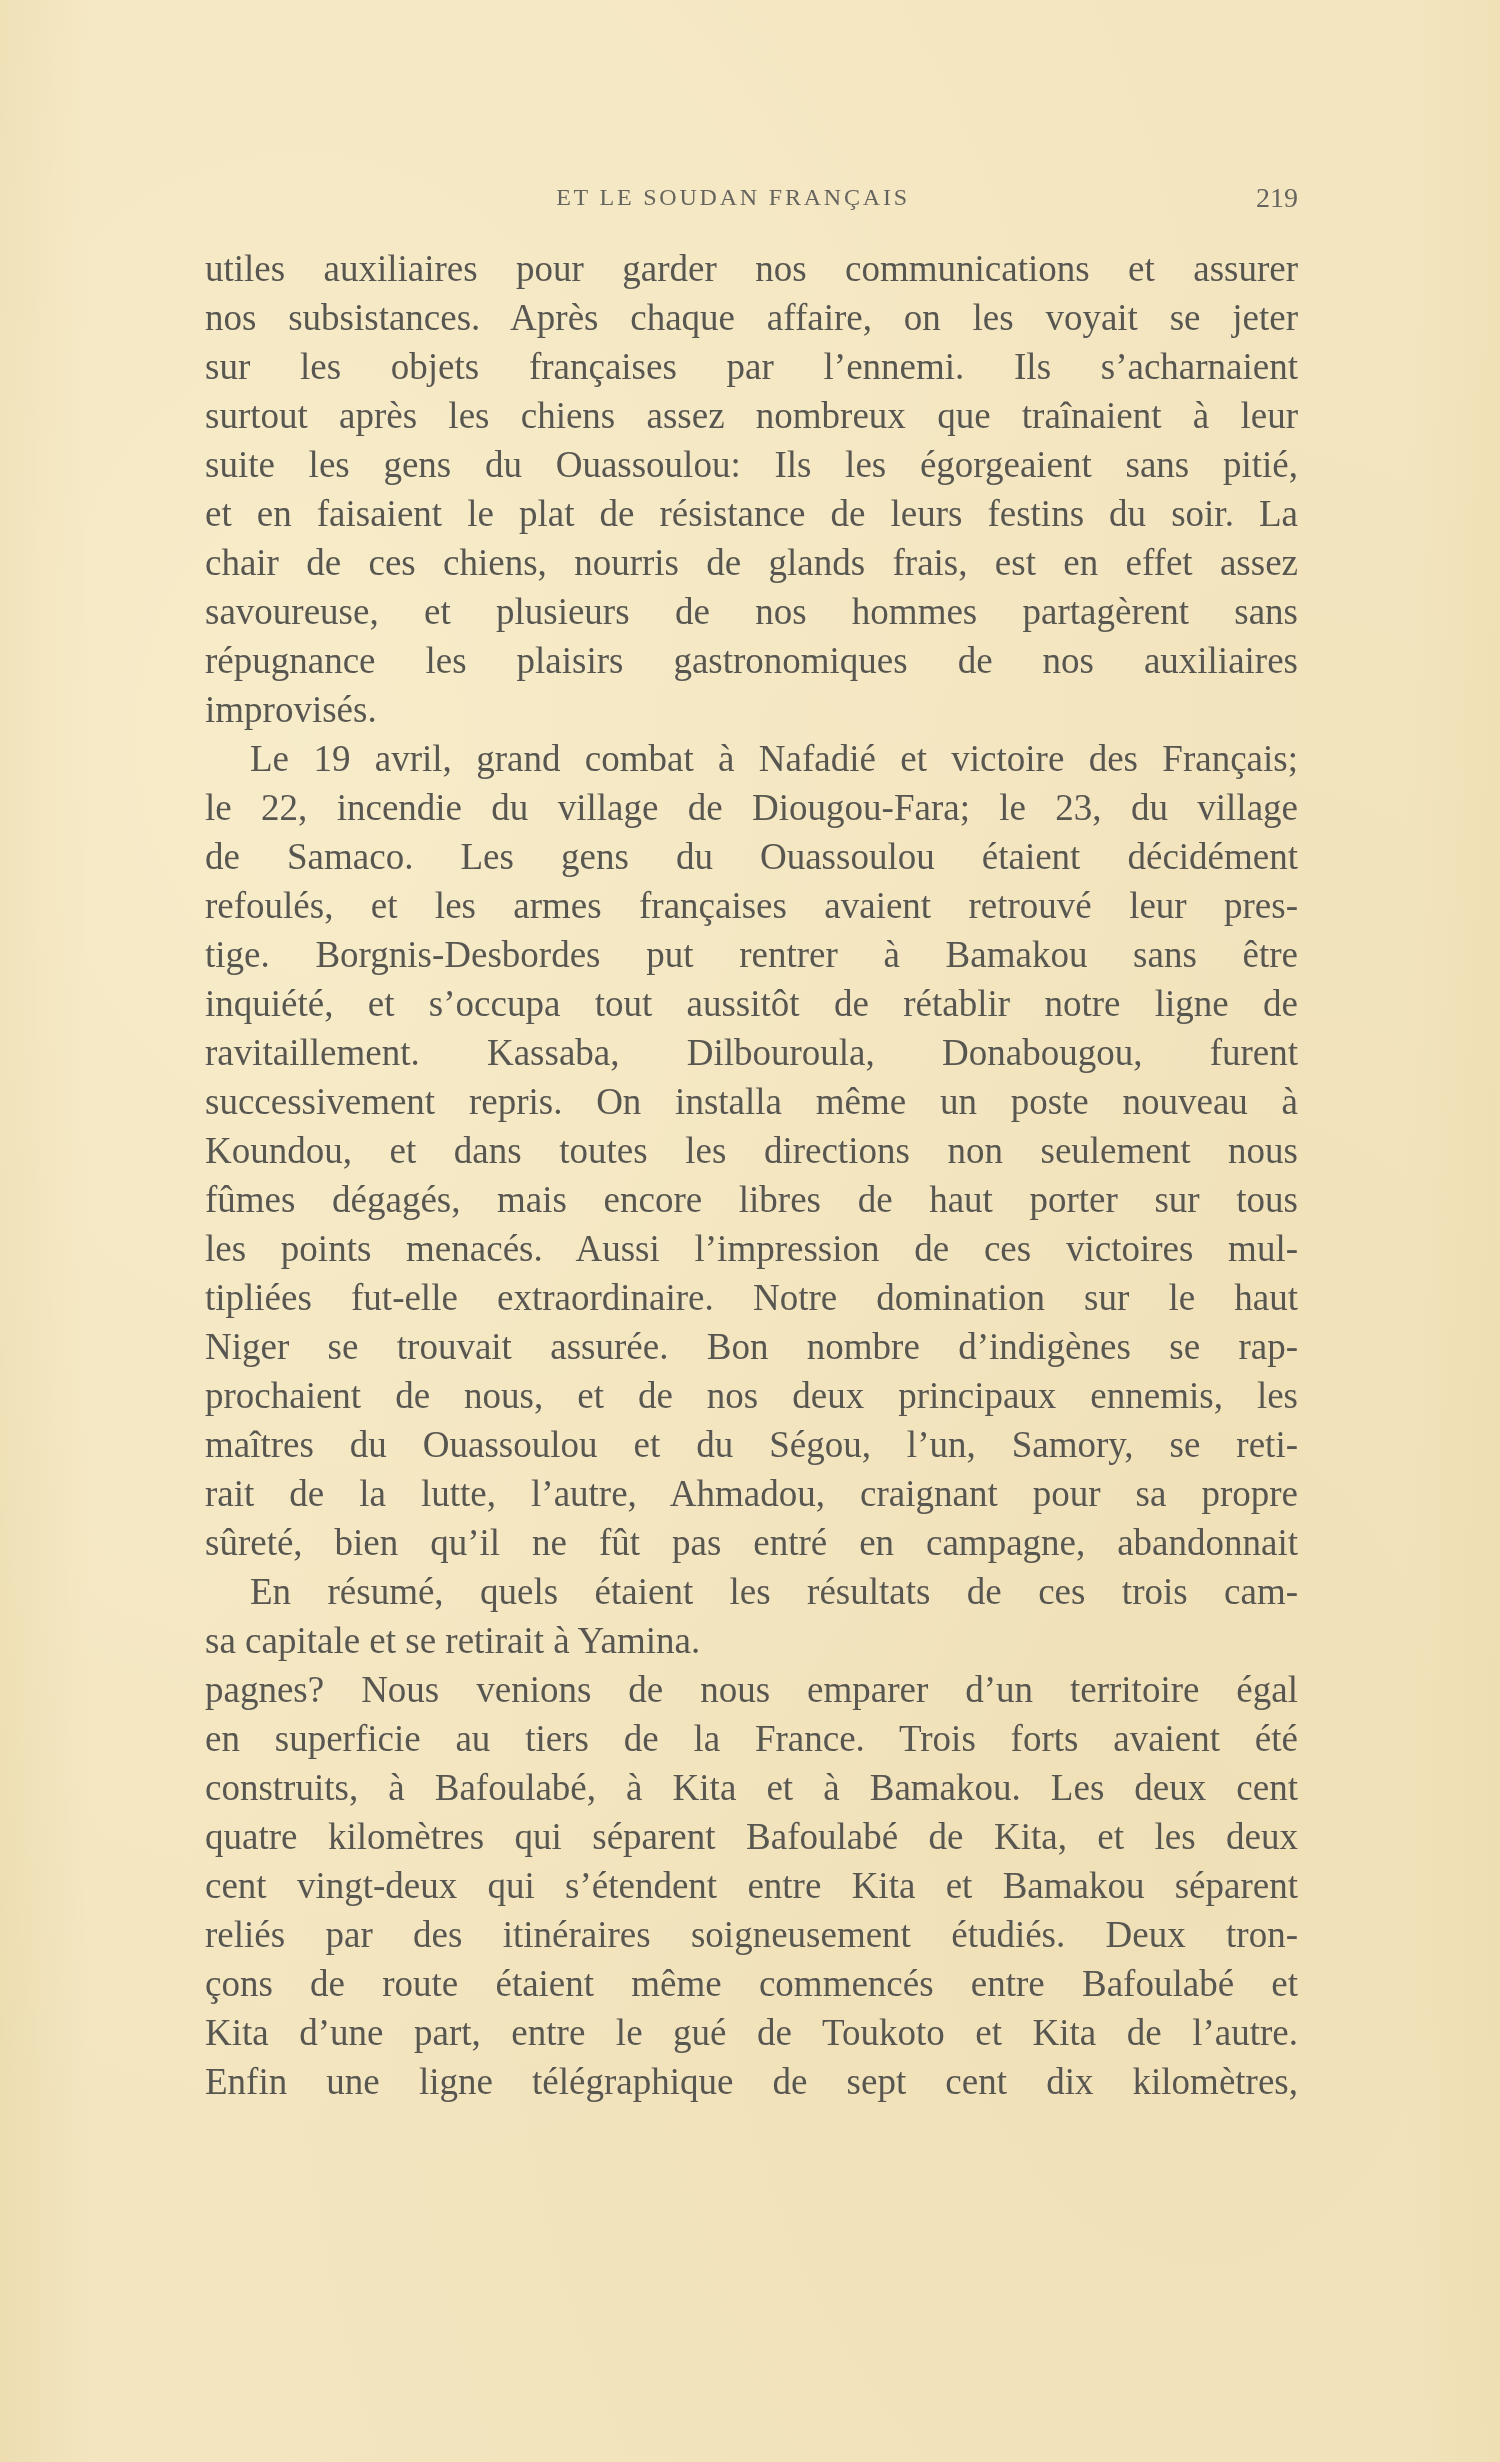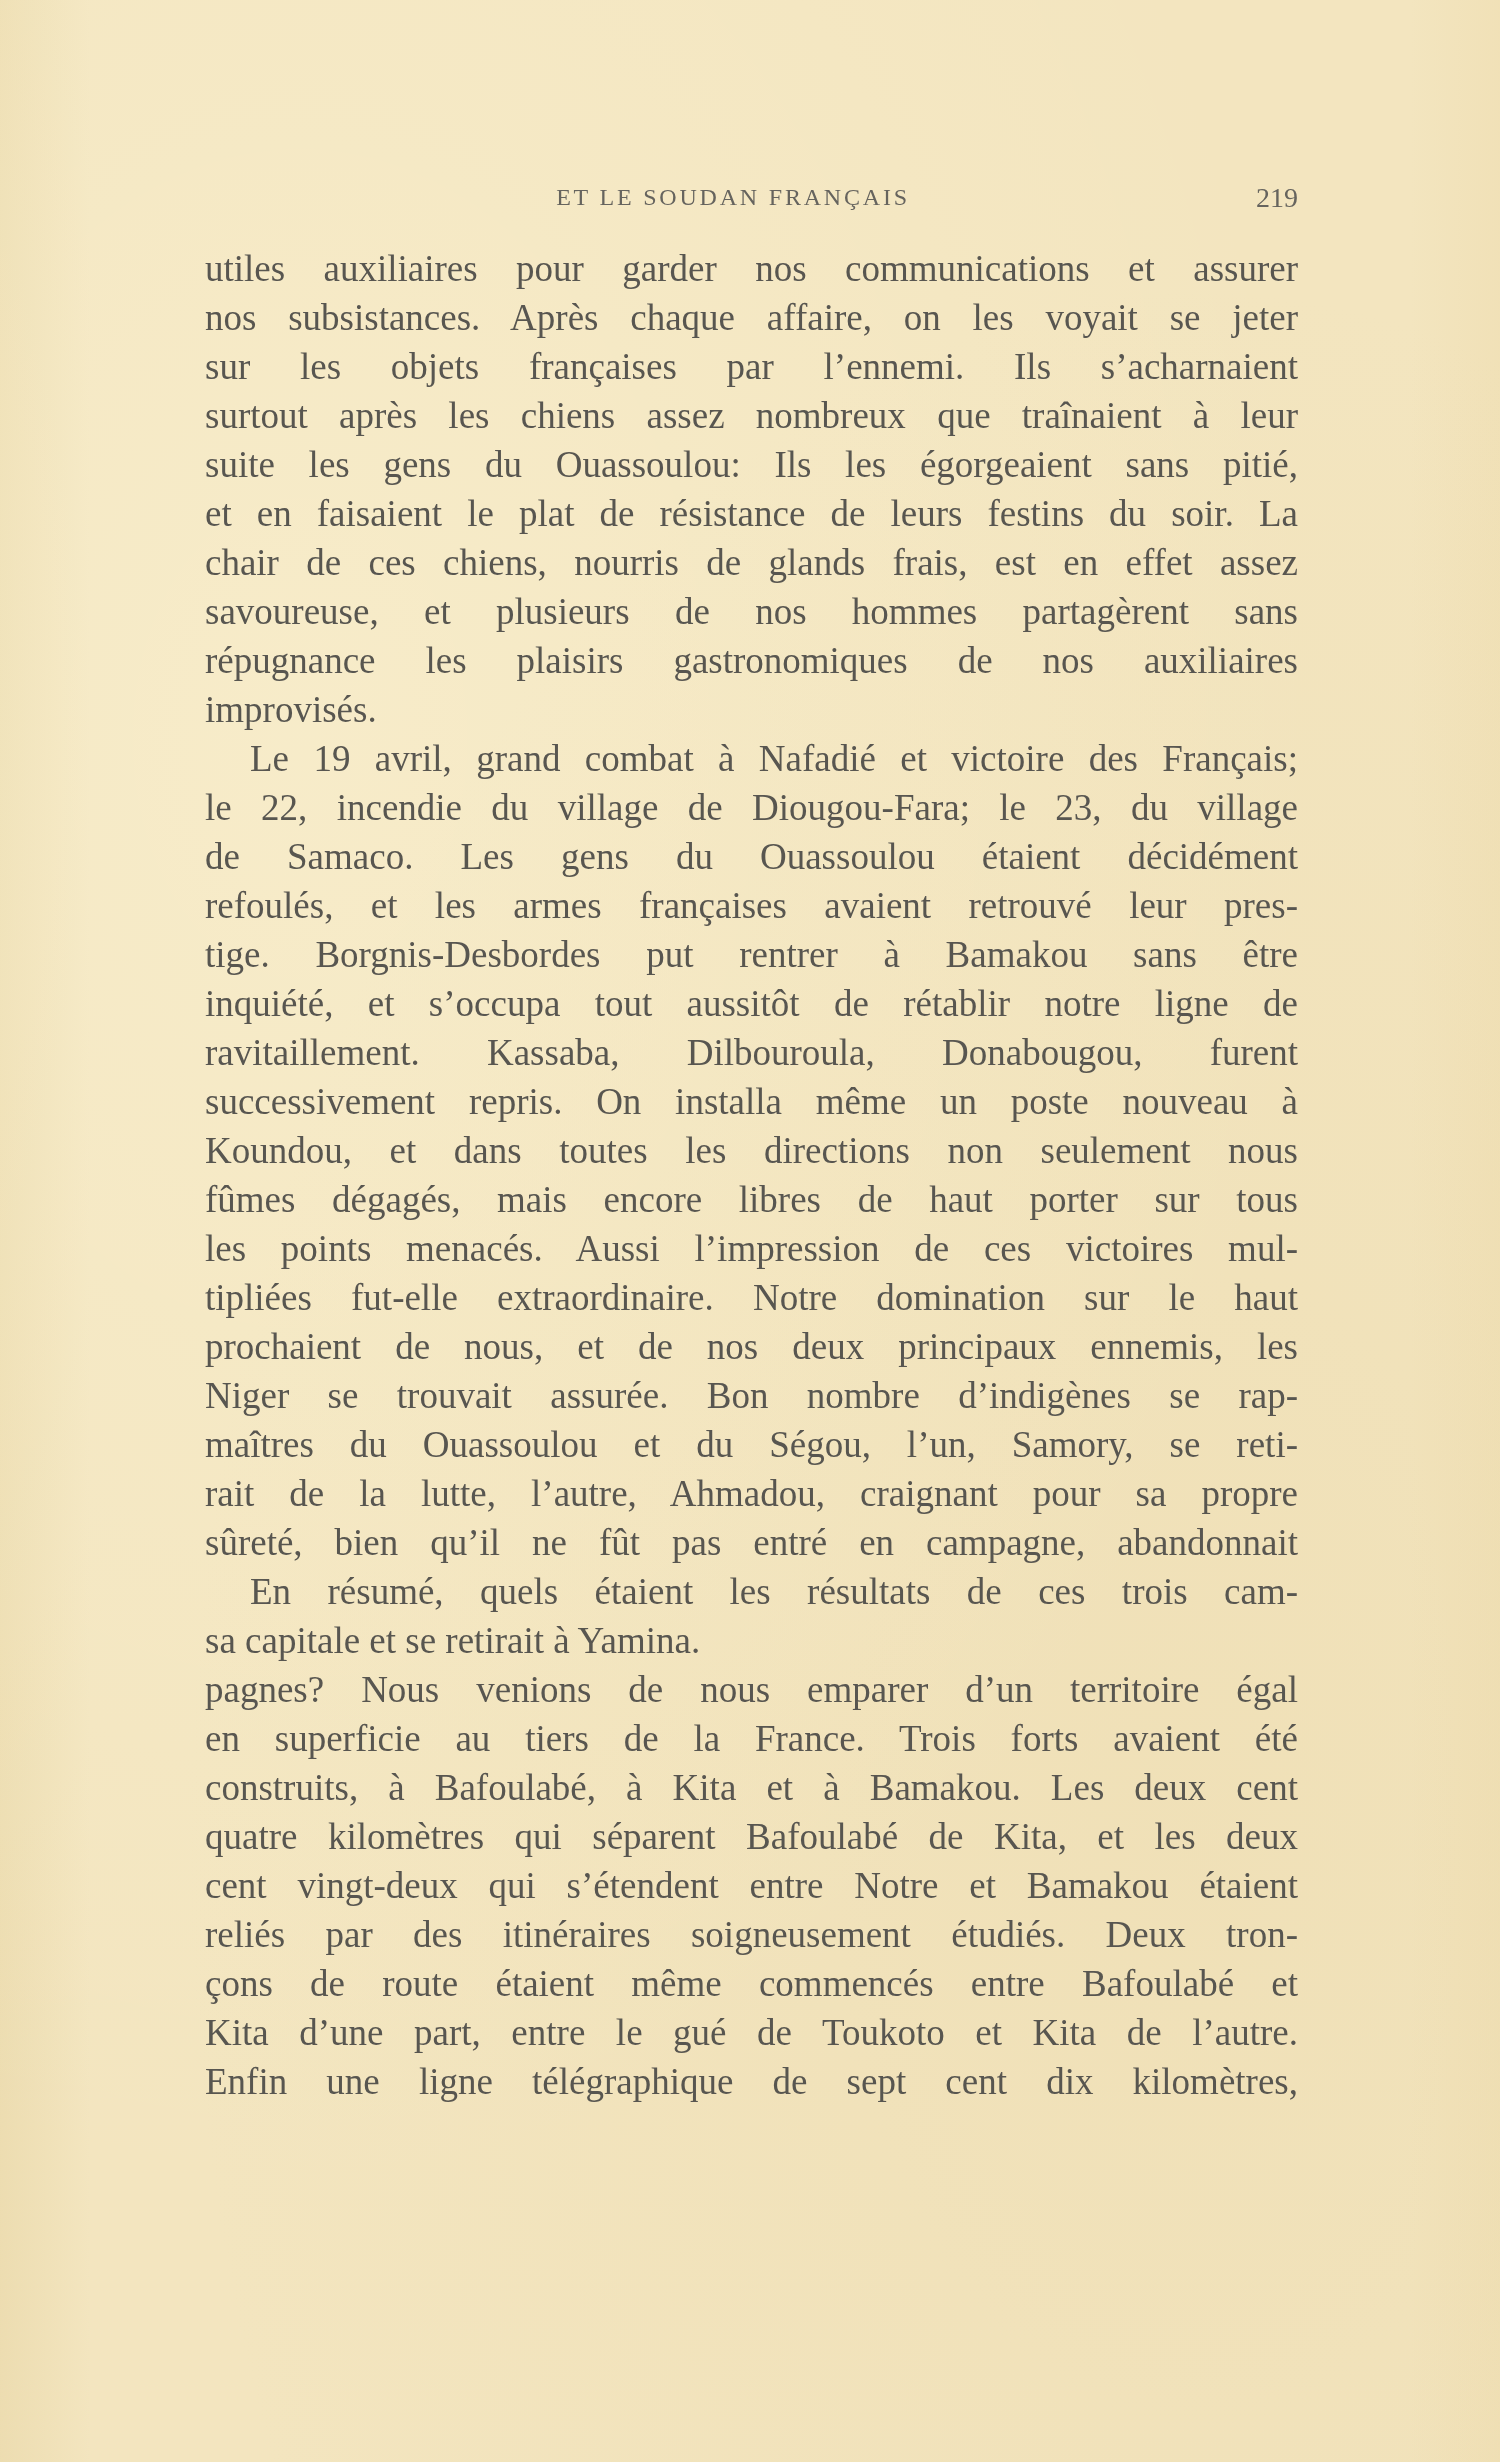--- a/index.html
+++ b/index.html
@@ -110,31 +110,31 @@
       <div class="line"><span class="line-inner">de Samaco. Les gens du Ouassoulou étaient décidément</span></div>
       <div class="line"><span class="line-inner">refoulés, et les armes françaises avaient retrouvé leur pres-</span></div>
       <div class="line"><span class="line-inner">tige. Borgnis-Desbordes put rentrer à Bamakou sans être</span></div>
       <div class="line"><span class="line-inner">inquiété, et s’occupa tout aussitôt de rétablir notre ligne de</span></div>
       <div class="line"><span class="line-inner">ravitaillement. Kassaba, Dilbouroula, Donabougou, furent</span></div>
       <div class="line"><span class="line-inner">successivement repris. On installa même un poste nouveau à</span></div>
       <div class="line"><span class="line-inner">Koundou, et dans toutes les directions non seulement nous</span></div>
       <div class="line"><span class="line-inner">fûmes dégagés, mais encore libres de haut porter sur tous</span></div>
       <div class="line"><span class="line-inner">les points menacés. Aussi l’impression de ces victoires mul-</span></div>
       <div class="line"><span class="line-inner">tipliées fut-elle extraordinaire. Notre domination sur le haut</span></div>
+      <div class="line"><span class="line-inner">Niger se trouvait assurée. Bon nombre d’indigènes se rap-</span></div>
       <div class="line"><span class="line-inner">prochaient de nous, et de nos deux principaux ennemis, les</span></div>
-      <div class="line"><span class="line-inner">Niger se trouvait assurée. Bon nombre d’indigènes se rap-</span></div>
       <div class="line"><span class="line-inner">maîtres du Ouassoulou et du Ségou, l’un, Samory, se reti-</span></div>
       <div class="line"><span class="line-inner">rait de la lutte, l’autre, Ahmadou, craignant pour sa propre</span></div>
       <div class="line"><span class="line-inner">sûreté, bien qu’il ne fût pas entré en campagne, abandonnait</span></div>
       <div class="line indent"><span class="line-inner">En résumé, quels étaient les résultats de ces trois cam-</span></div>
       <div class="line last"><span class="line-inner">sa capitale et se retirait à Yamina.</span></div>
       <div class="line"><span class="line-inner">pagnes? Nous venions de nous emparer d’un territoire égal</span></div>
       <div class="line"><span class="line-inner">en superficie au tiers de la France. Trois forts avaient été</span></div>
       <div class="line"><span class="line-inner">construits, à Bafoulabé, à Kita et à Bamakou. Les deux cent</span></div>
       <div class="line"><span class="line-inner">quatre kilomètres qui séparent Bafoulabé de Kita, et les deux</span></div>
-      <div class="line"><span class="line-inner">cent vingt-deux qui s’étendent entre Notre et Bamakou étaient</span></div>
+      <div class="line"><span class="line-inner">cent vingt-deux qui s’étendent entre Kita et Bamakou séparent</span></div>
       <div class="line"><span class="line-inner">reliés par des itinéraires soigneusement étudiés. Deux tron-</span></div>
       <div class="line"><span class="line-inner">çons de route étaient même commencés entre Bafoulabé et</span></div>
       <div class="line"><span class="line-inner">Kita d’une part, entre le gué de Toukoto et Kita de l’autre.</span></div>
       <div class="line"><span class="line-inner">Enfin une ligne télégraphique de sept cent dix kilomètres,</span></div>
     </div>
 </div>
 
 
 </body></html>

